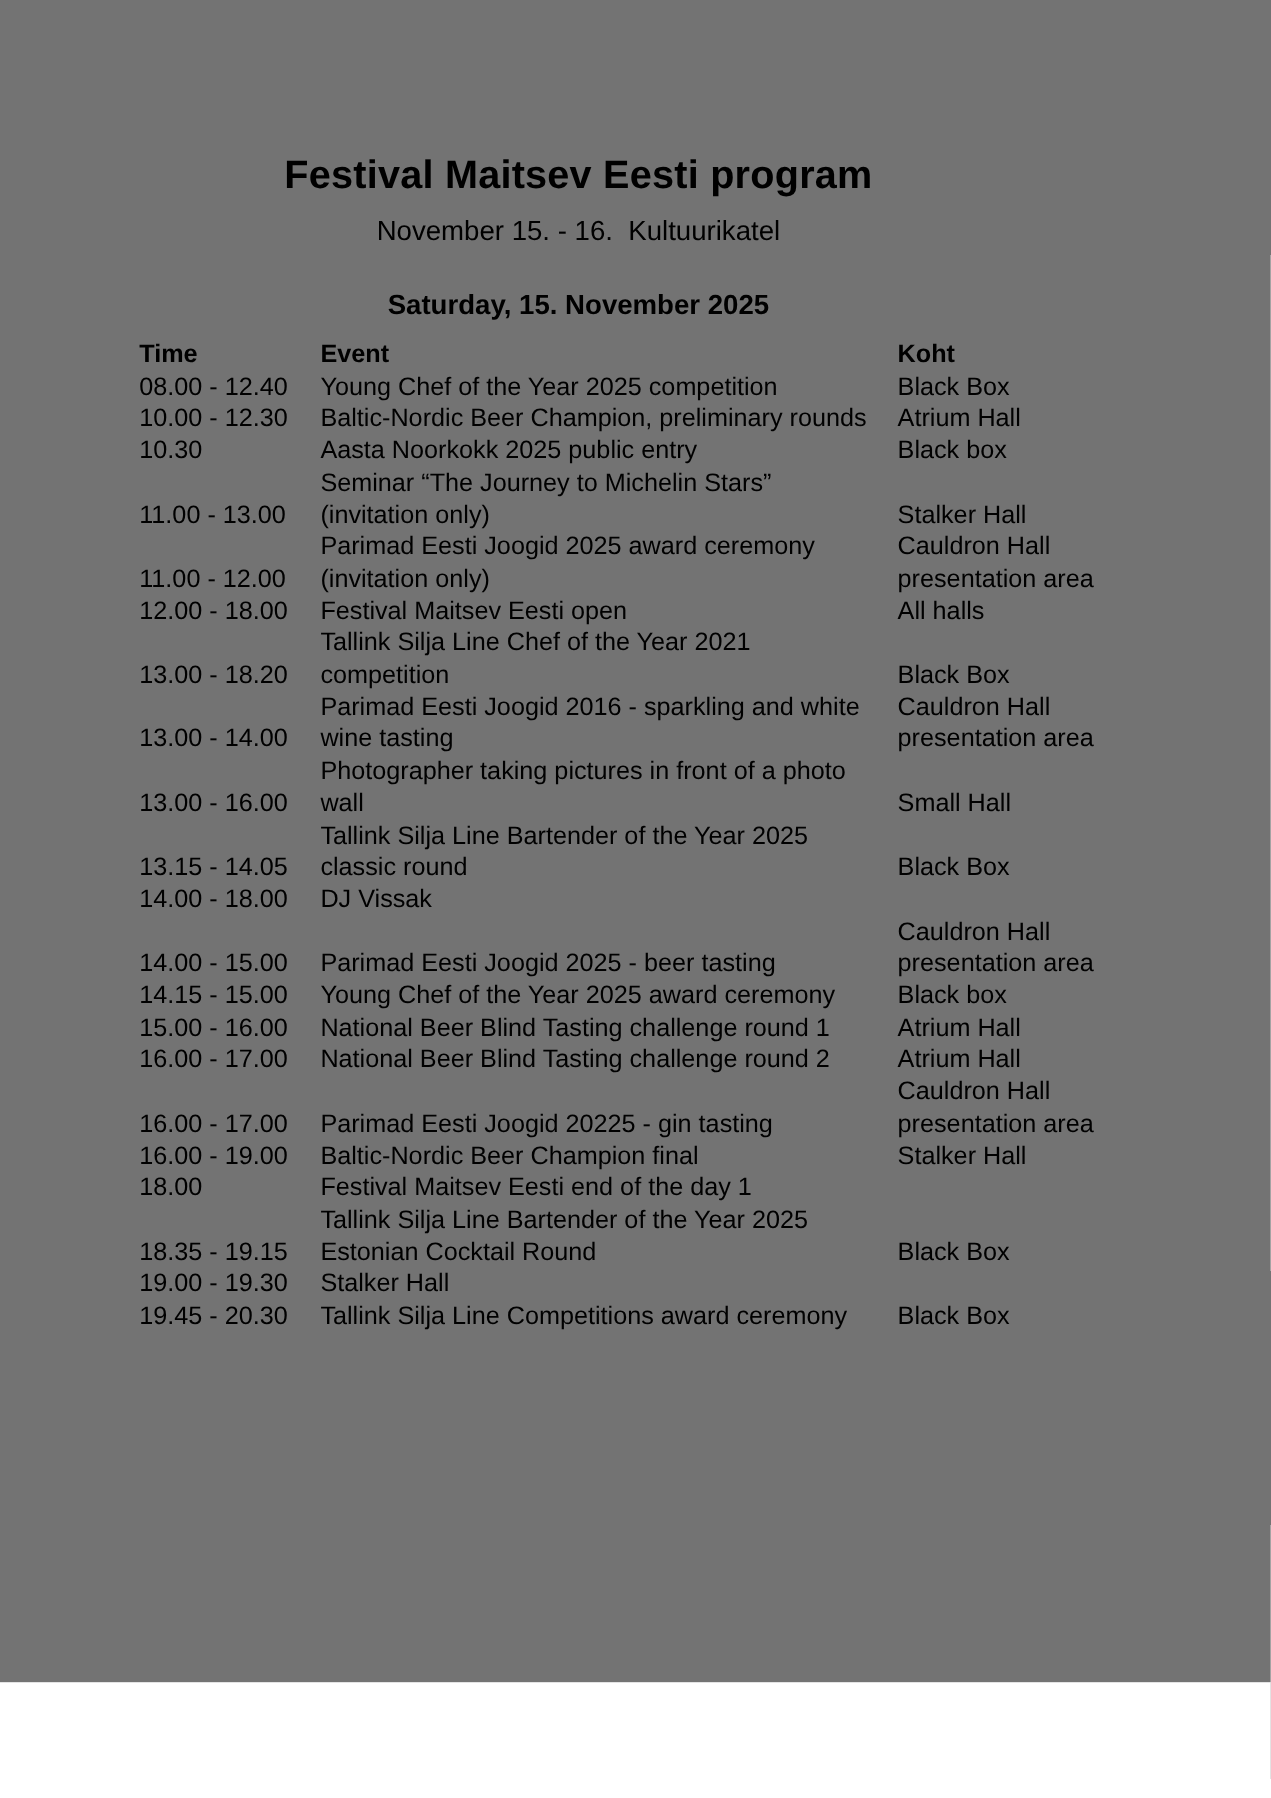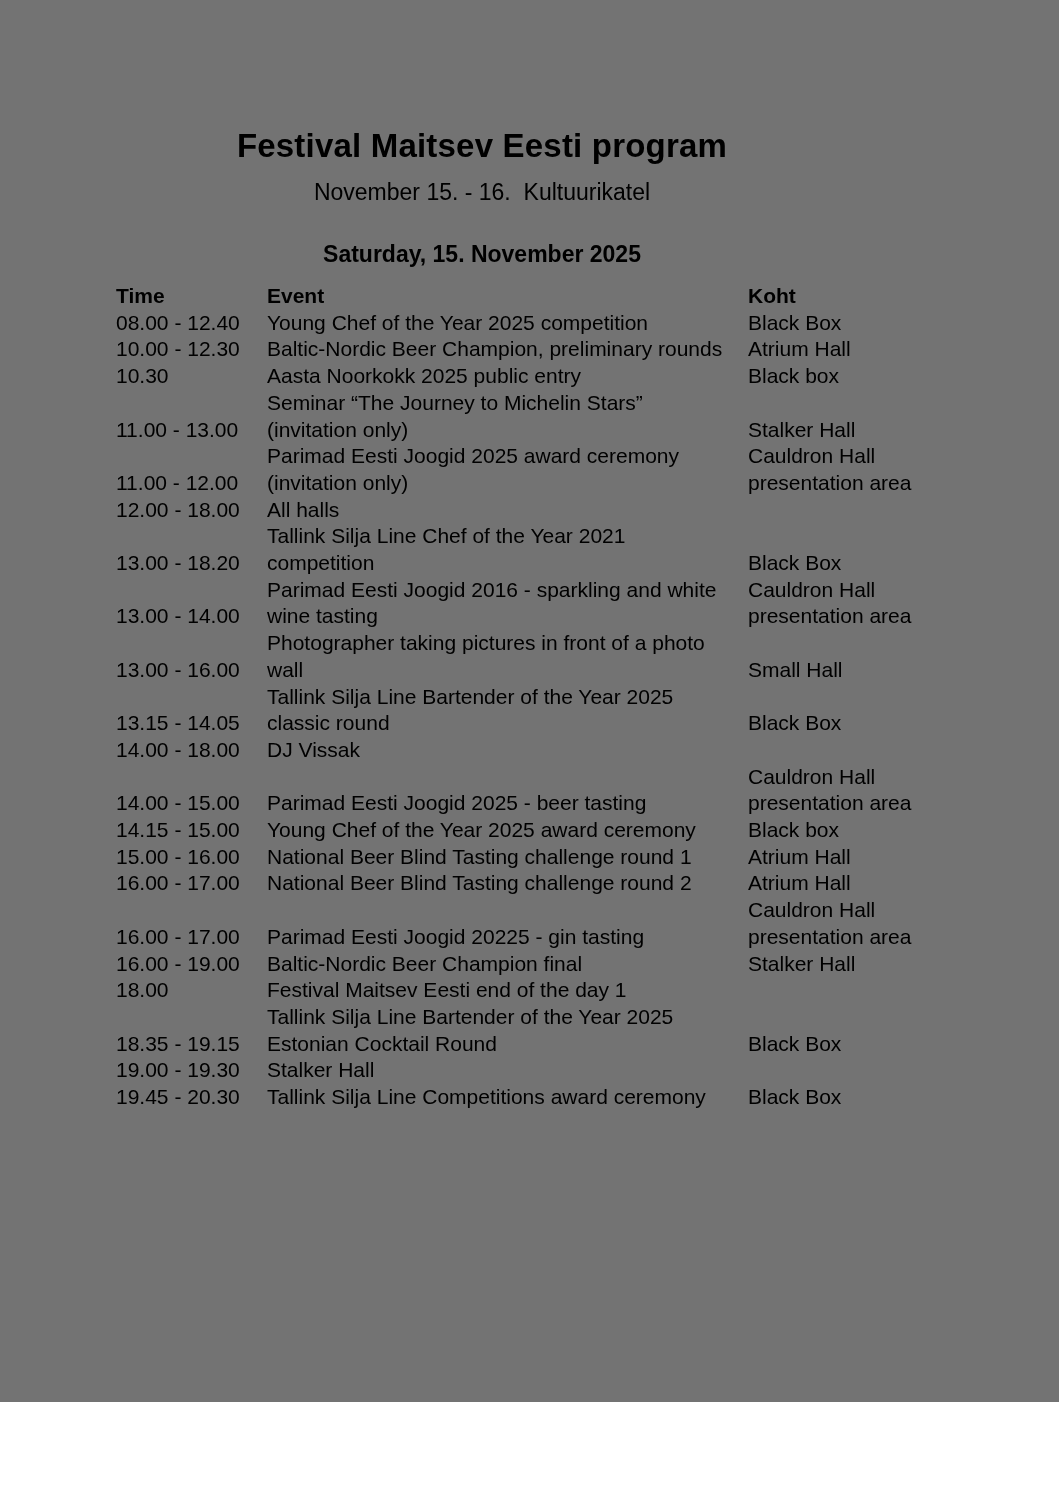--- a/index.html
+++ b/index.html
@@ -120,20 +120,21 @@
     <div class="srow">
       <div class="c-time">11.00 - 12.00</div>
       <div class="c-event">Parimad Eesti Joogid 2025 award ceremony
 (invitation only)</div>
       <div class="c-koht">Cauldron Hall
 presentation area</div>
     </div>
 
     <div class="srow">
       <div class="c-time">12.00 - 18.00</div>
+      <div class="c-event">Festival Maitsev Eesti open</div>
       <div class="c-koht">All halls</div>
     </div>
 
     <div class="srow">
       <div class="c-time">13.00 - 18.20</div>
       <div class="c-event">Tallink Silja Line Chef of the Year 2021
 competition</div>
       <div class="c-koht">Black Box</div>
     </div>
 

